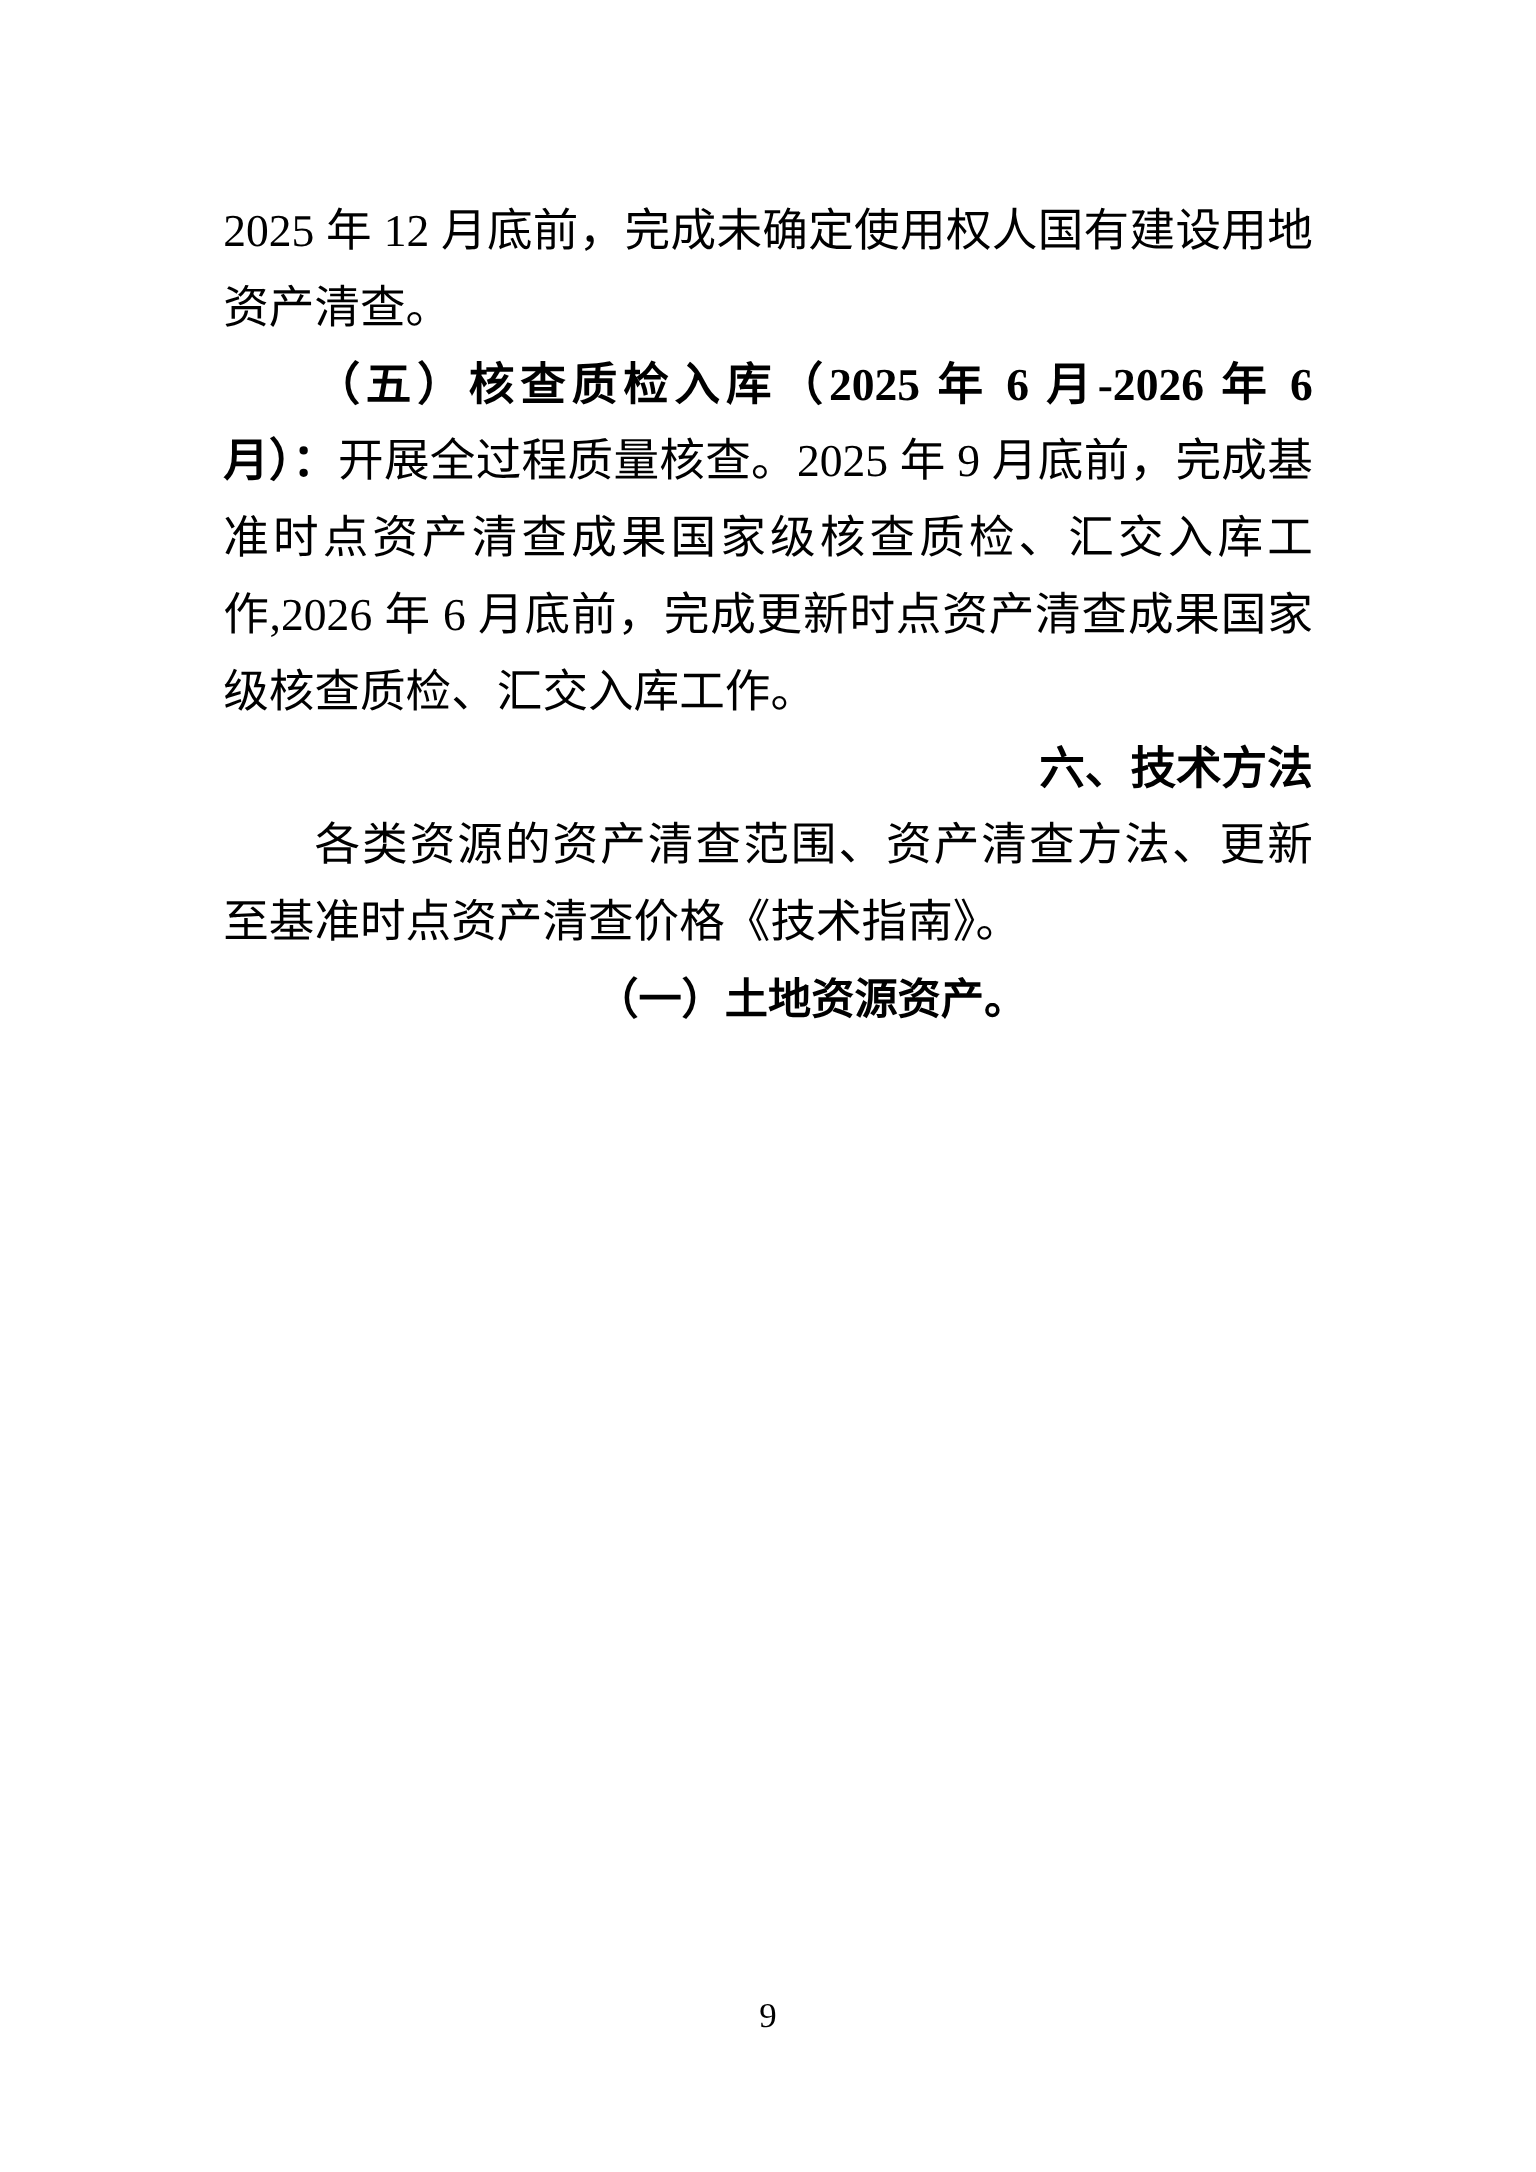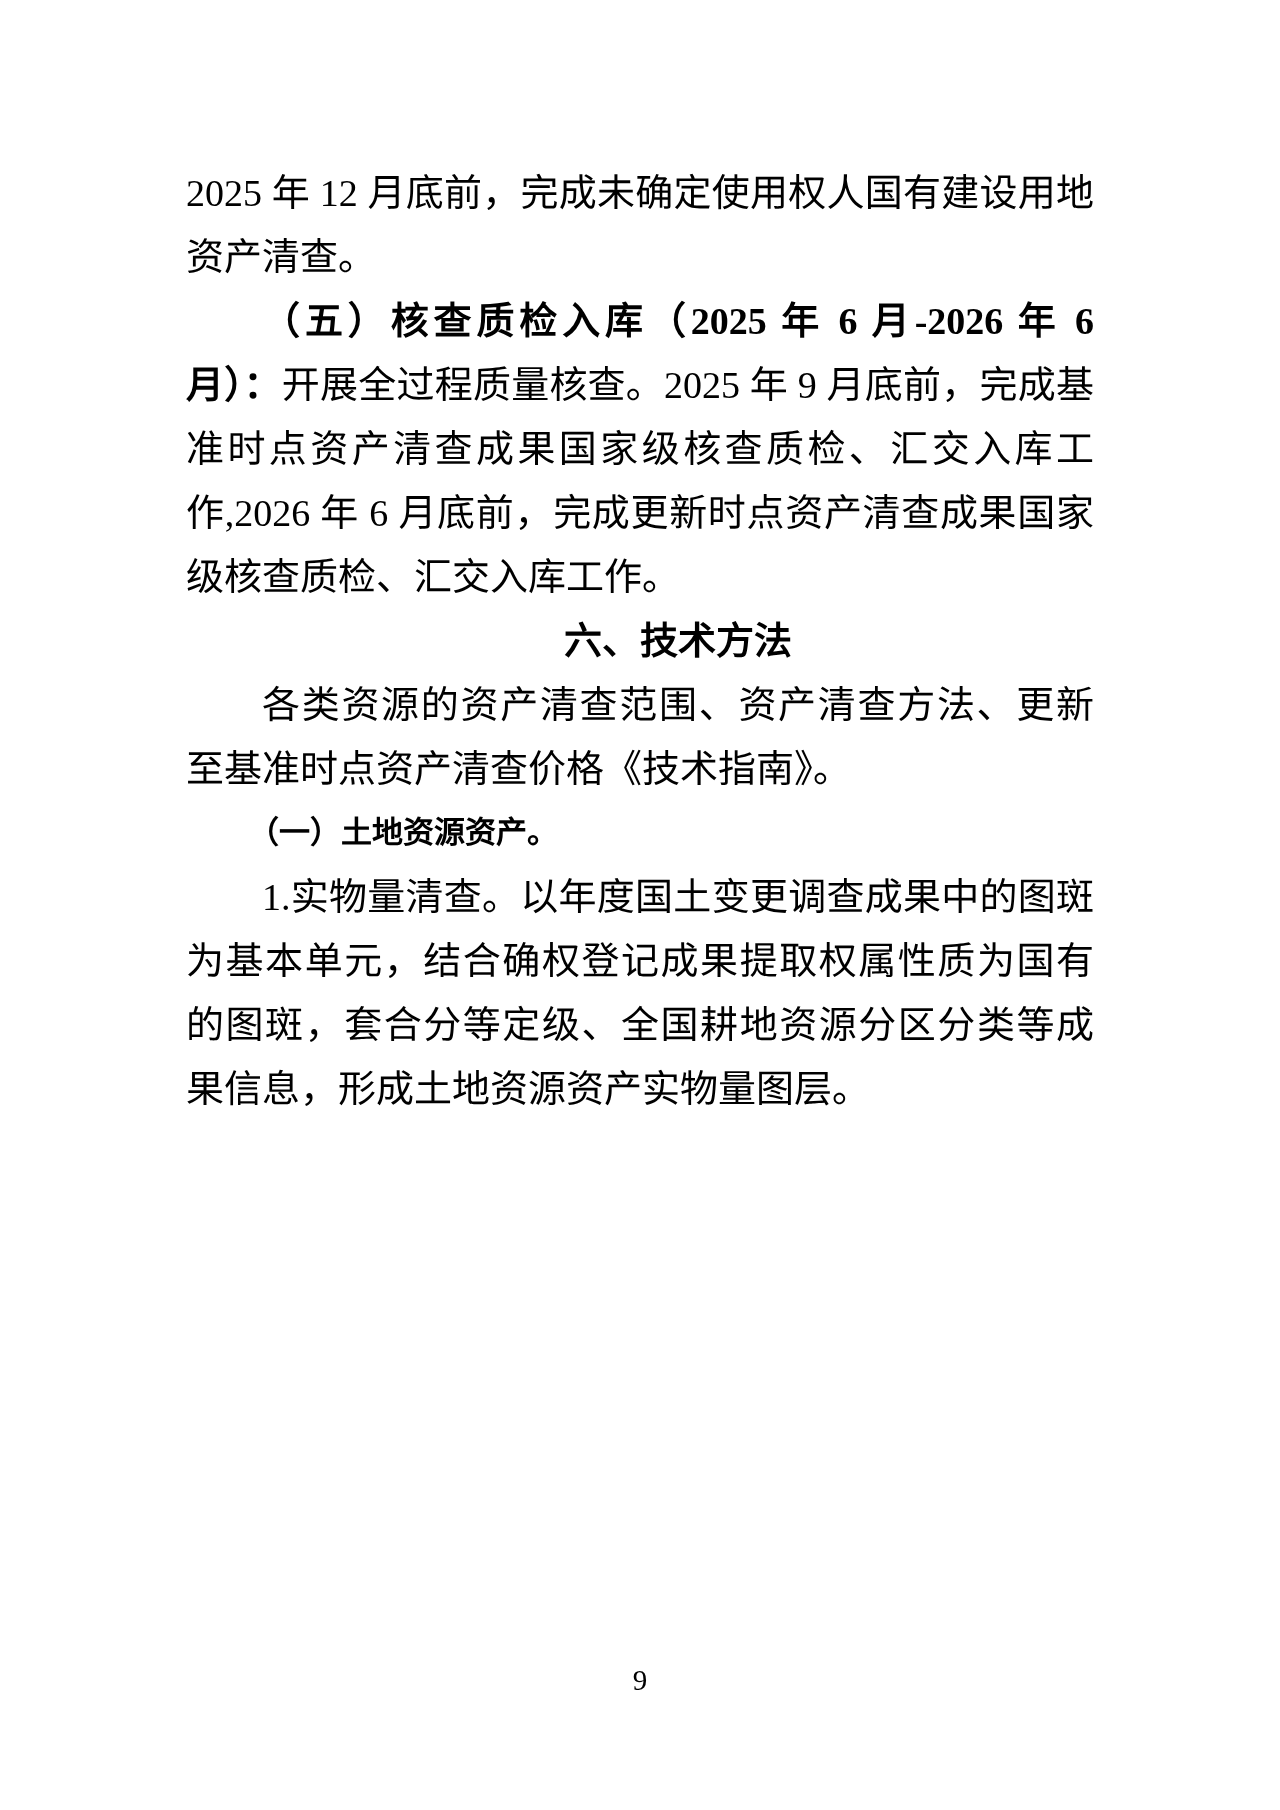--- a/index.html
+++ b/index.html
@@ -38,31 +38,31 @@
     font-weight: 700;
   }
   .heading-1 {
     margin: 0;
     padding: 0;
     text-indent: 2em;
     font-family: "Liberation Sans", sans-serif;
     font-weight: 700;
     font-size: 38px;
     line-height: 64px;
-    text-align: center;
+    text-align: right;
   }
   .heading-2 {
     margin: 0;
     padding: 0;
     text-indent: 2em;
     font-family: "Liberation Serif", serif;
     font-weight: 700;
-    font-size: 31px;
+    font-size: 36px;
     line-height: 64px;
-    text-align: left;
+    text-align: center;
   }
   .page-footer {
     position: absolute;
     left: 0;
     top: 1660px;
     width: 1280px;
     text-align: center;
     font-family: "Liberation Serif", serif;
     font-size: 29px;
     line-height: 40px;
@@ -78,19 +78,18 @@
     <p class="para no-indent">2025 年 12 月底前，完成未确定使用权人国有建设用地资产清查。</p>
 
     <p class="para"><span class="inline-head">（五）核查质检入库（2025 年 6 月-2026 年 6 月）：</span><span>开展全过程质量核查。2025 年 9 月底前，完成基准时点资产清查成果国家级核查质检、汇交入库工作,2026 年 6 月底前，完成更新时点资产清查成果国家级核查质检、汇交入库工作。</span></p>
 
     <h2 class="heading-1">六、技术方法</h2>
 
     <p class="para">各类资源的资产清查范围、资产清查方法、更新至基准时点资产清查价格《技术指南》。</p>
 
     <h3 class="heading-2">（一）土地资源资产。</h3>
 
-    <p class="para">1.实物量清查。以年度国土变更调查成果中的图斑为基本单元，结合确权登记成果提取权属性质为国有的图斑，套合分等定级、全国耕地资源分区分类等成果信息，形成土地资源资产实物量图层。</p>
 
 
   </div>
 
   <div class="page-footer">9</div>
 </div>
 
 </body></html>

